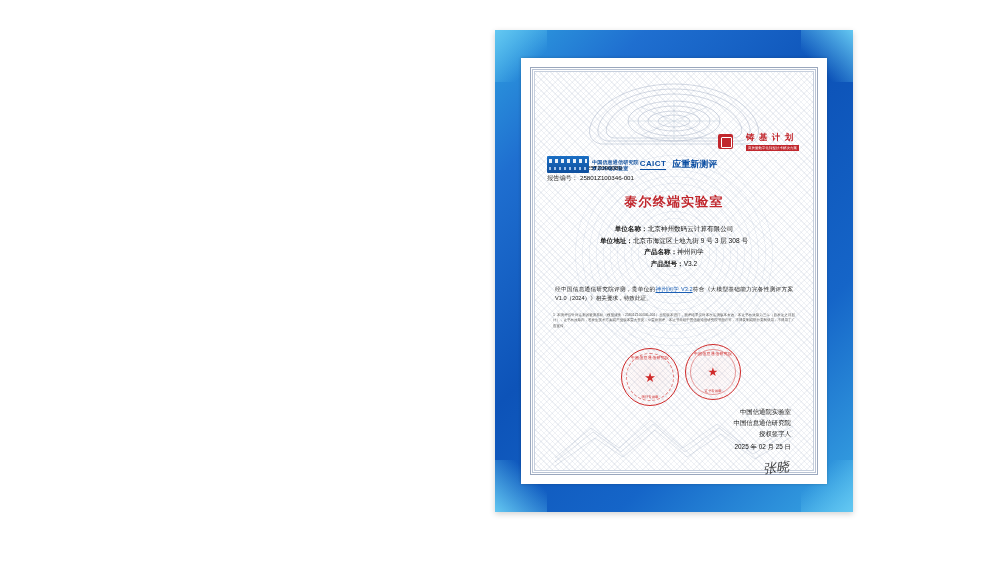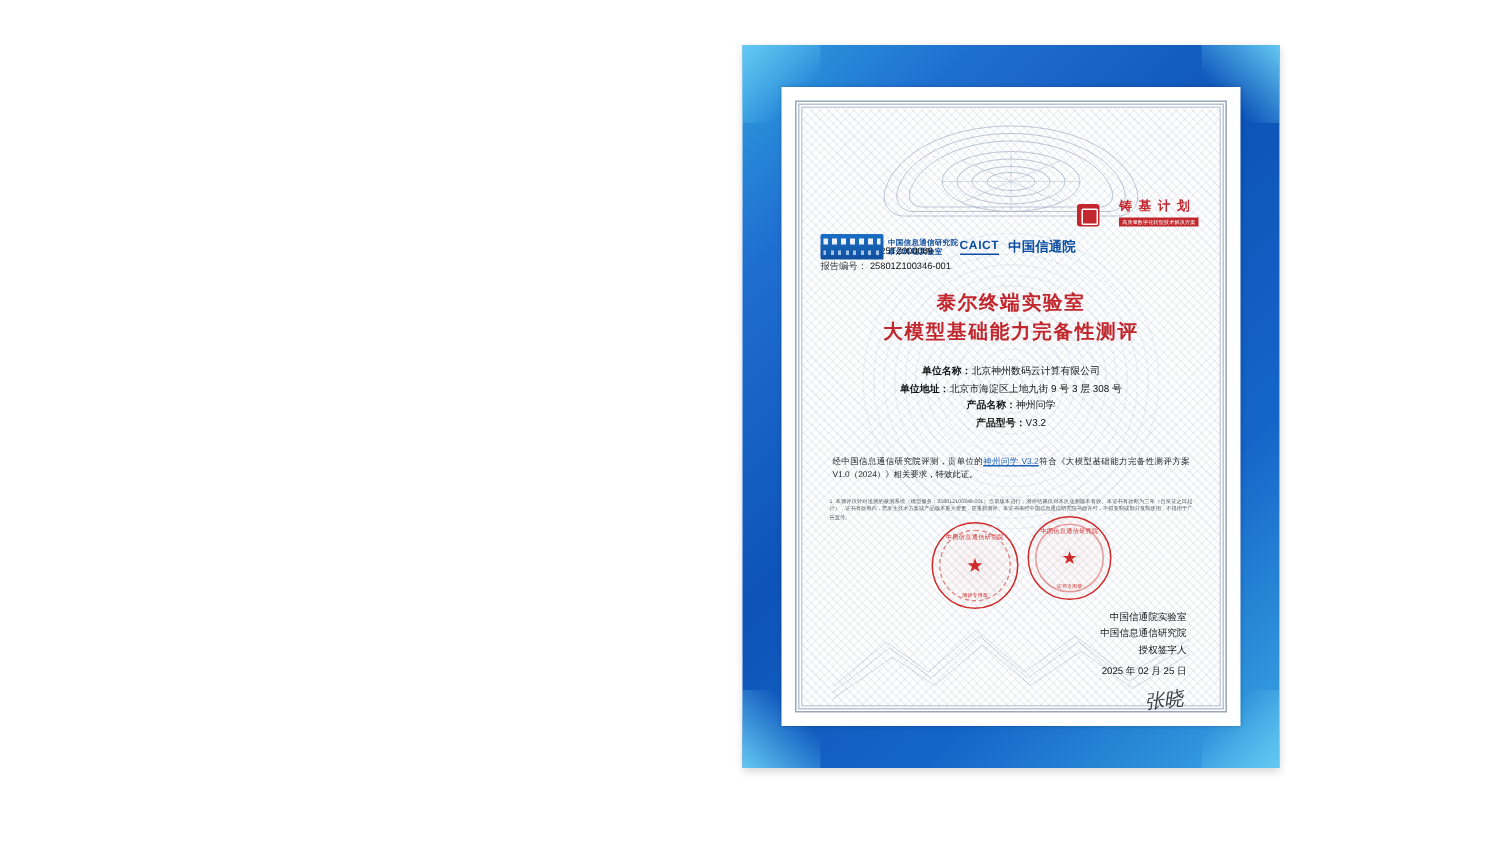--- a/index.html
+++ b/index.html
@@ -173,21 +173,21 @@
     padding-bottom: 1px;
   }
   .caict-name {
     font-size: 9px;
     color: #0b4ea2;
     font-weight: bold;
     margin-left: 3px;
   }
   .logo-red {
     display: flex;
-    align-items: flex-end;
+    align-items: center;
     gap: 13px;
   }
   .logo-red-mark {
     width: 15px; height: 15px;
     background: #c1272d;
     border-radius: 2px;
     position: relative;
   }
   .logo-red-mark::after {
     content: "";
@@ -420,21 +420,21 @@
           <div class="logo">
             <div class="logo-mark-blue"></div>
             <div>
               <div class="logo-text-blue">中国信息通信研究院</div>
               <div class="logo-text-blue">泰尔终端实验室</div>
             </div>
           </div>
 
           <div class="logo">
             <span class="caict-mark">CAICT</span>
-            <span class="caict-name">中国信通院</span>
+            <span class="caict-name">应重新测评</span>
           </div>
 
           <div class="logo-red">
             <div class="logo-red-mark"></div>
             <div>
               <div class="logo-red-title">铸 基 计 划</div>
               <div class="logo-red-sub">高质量数字化转型技术解决方案</div>
             </div>
           </div>
         </div>
@@ -445,21 +445,20 @@
             <span class="val">2025TZ000089</span>
           </div>
           <div class="row">
             <span class="lab">报告编号：</span>
             <span class="val">25801Z100346-001</span>
           </div>
         </div>
 
         <div class="title-block">
           <div class="title-main">泰尔终端实验室</div>
-          <div class="title-sub">大模型基础能力完备性测评</div>
         </div>
 
         <div class="fields">
           <div class="f-row">
             <span class="f-lab">单位名称：</span><span>北京神州数码云计算有限公司</span>
           </div>
           <div class="f-row">
             <span class="f-lab">单位地址：</span><span>北京市海淀区上地九街 9 号 3 层 308 号</span>
           </div>
           <div class="f-row">

